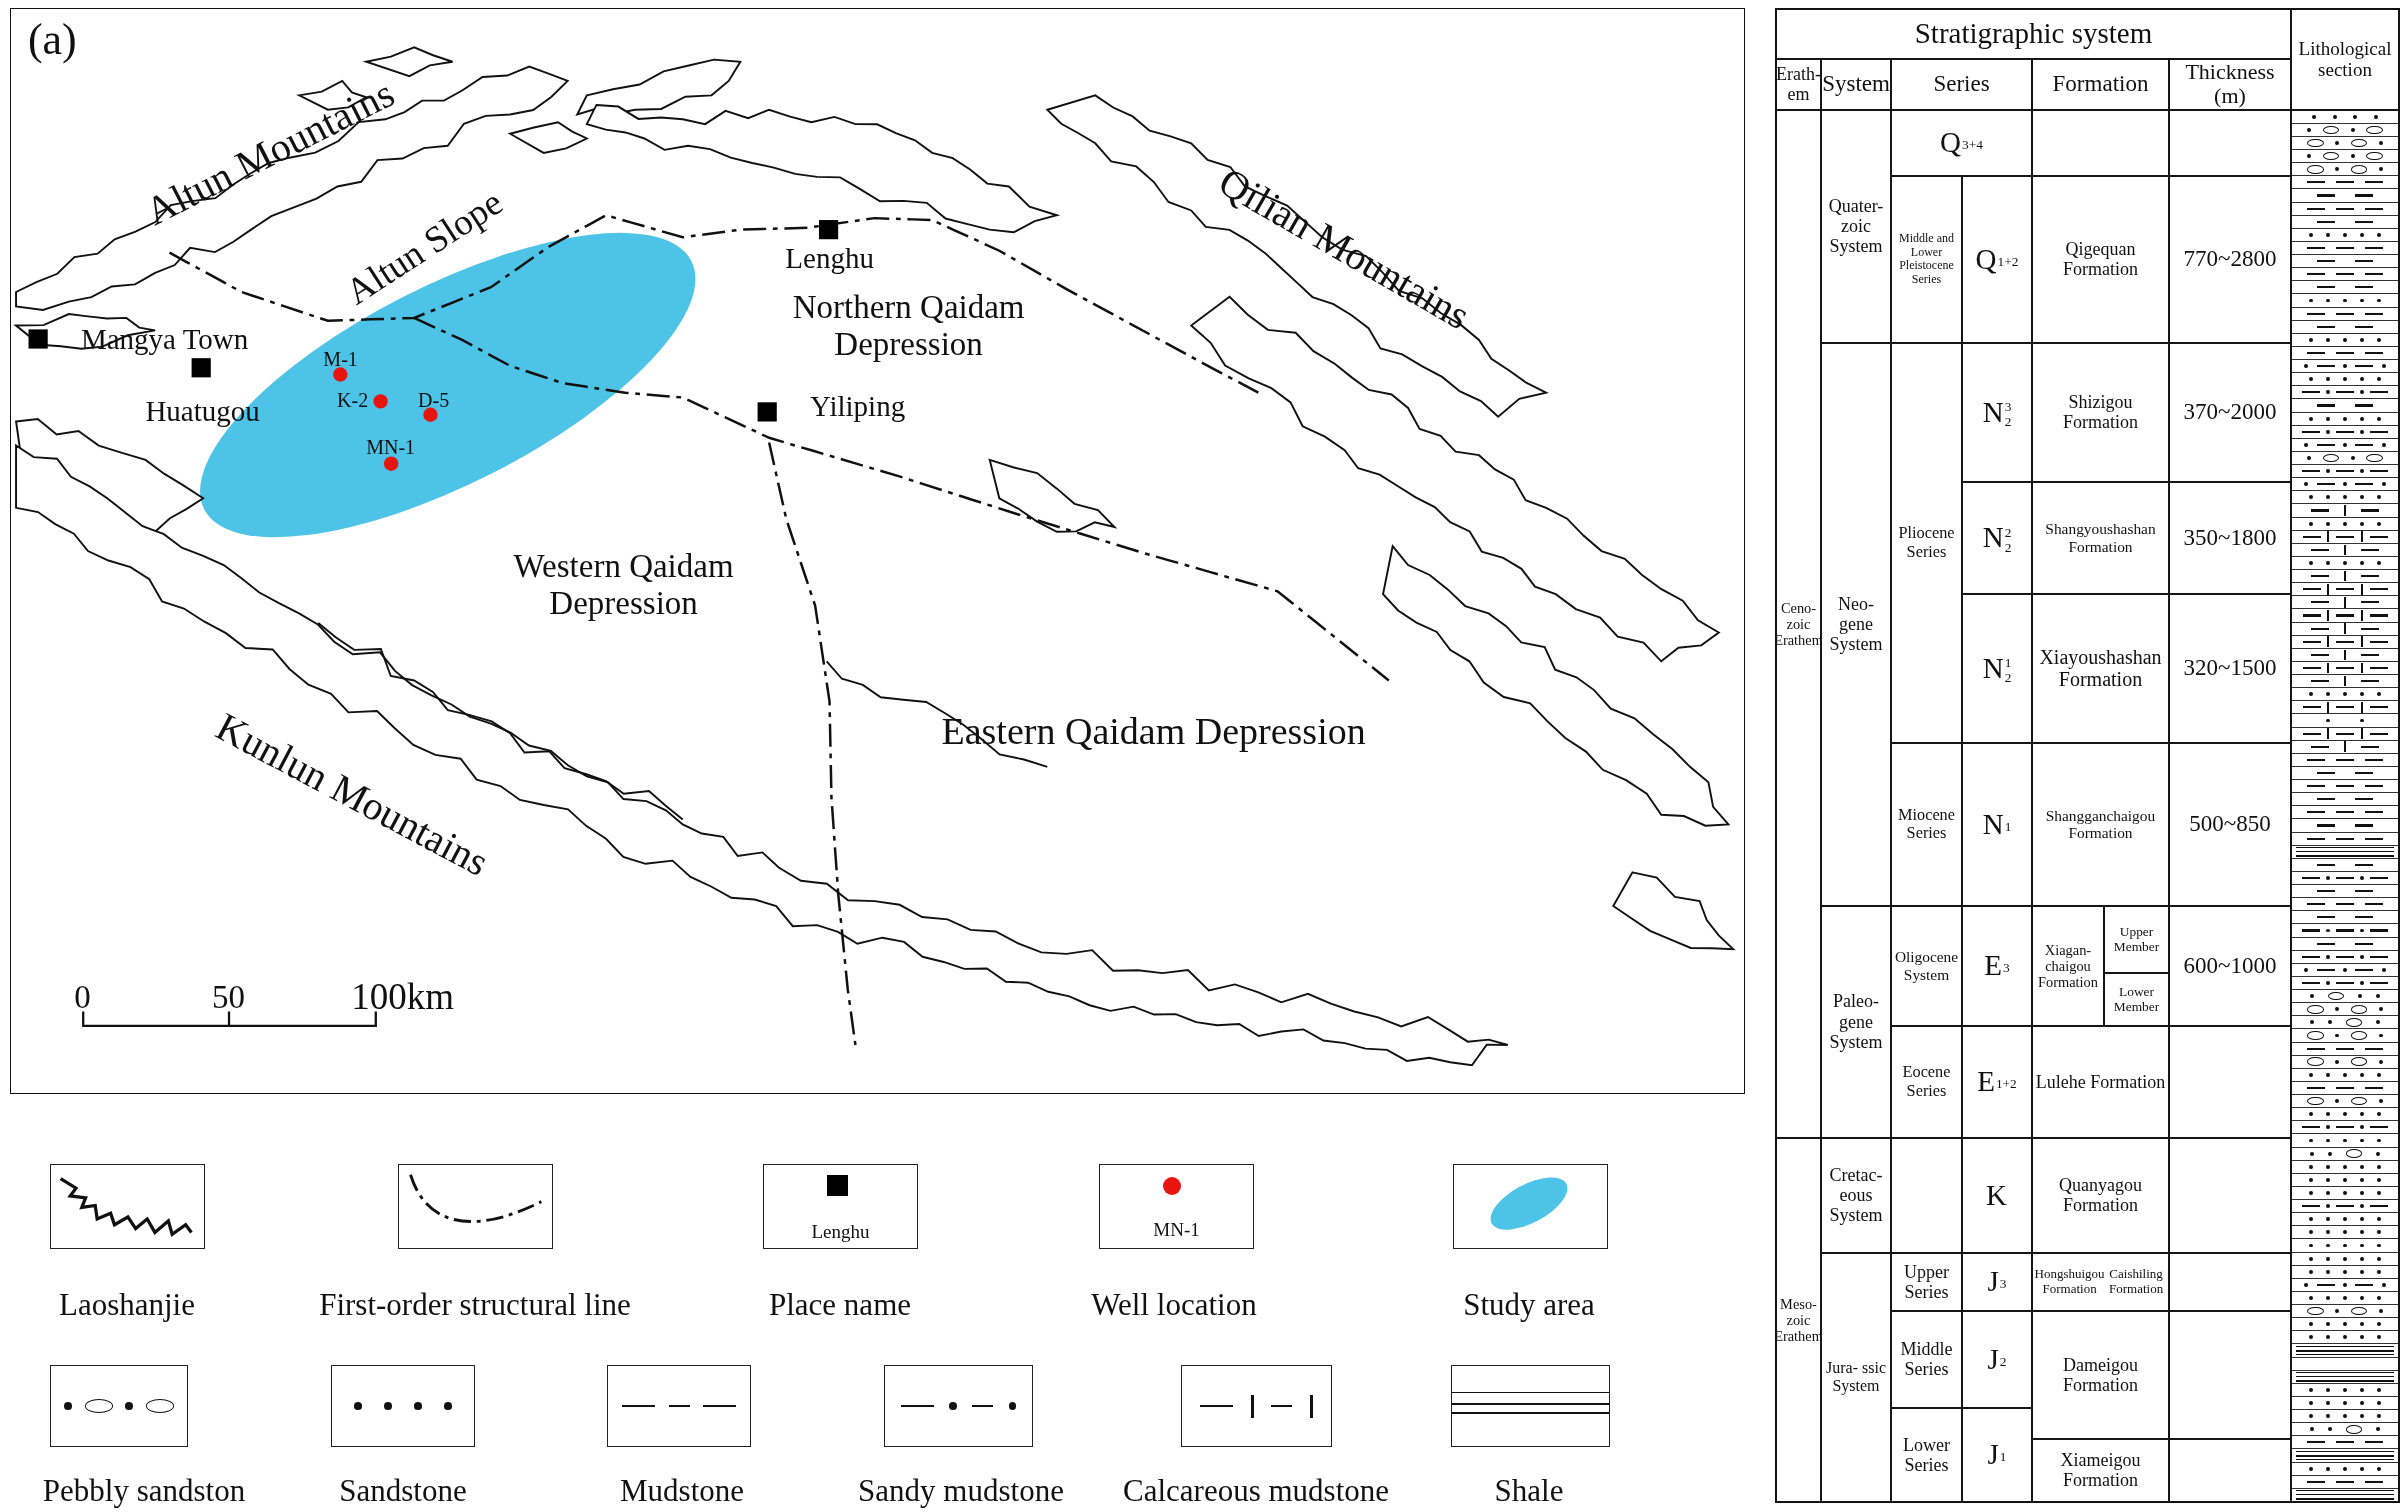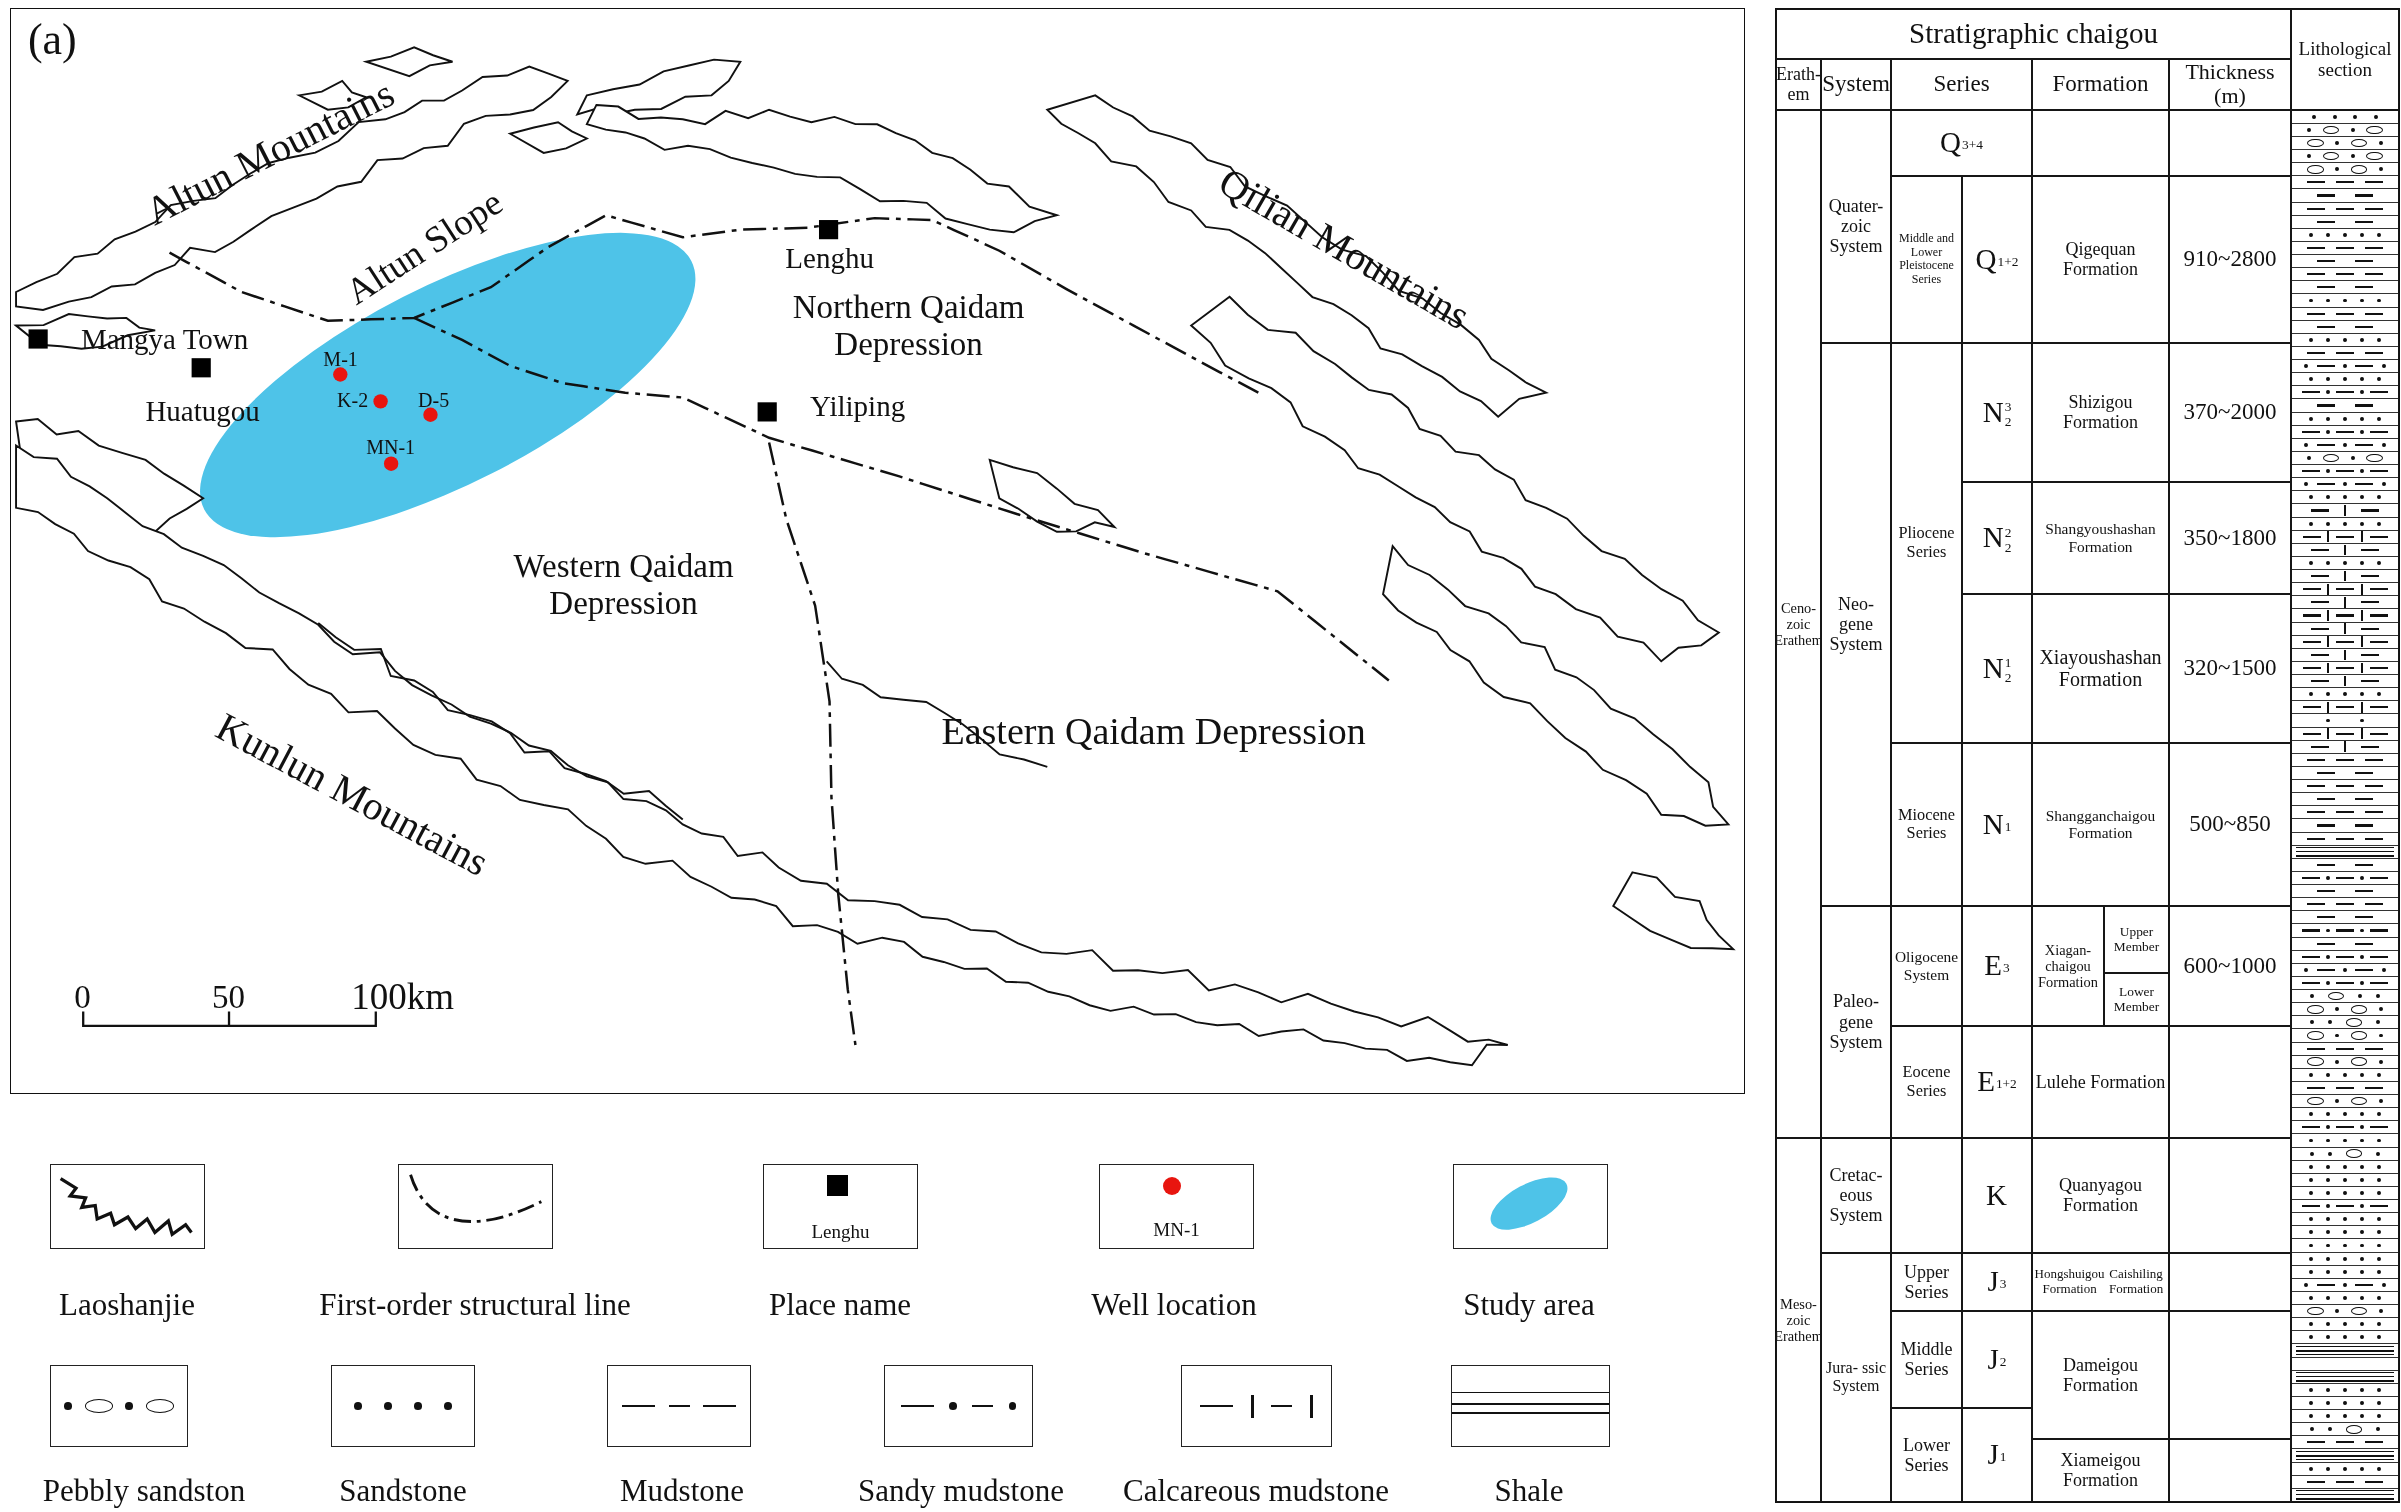--- a/index.html
+++ b/index.html
@@ -191,21 +191,21 @@
       <div style="position:absolute;left:0;top:46%;width:100%;height:1.9px;background:#111"></div>
       <div style="position:absolute;left:0;top:58%;width:100%;height:1.9px;background:#111"></div>
     </div>
     <div class="lg-label" style="left:1529px;top:1491px">Shale</div>
   </div>
 
   <div class="panel-tag" style="left:1782px;top:11.5px">(b)</div>
 
   <div id="strat">
 
-    <div class="tc" style="grid-column:1/8;grid-row:1;font-size:29px">Stratigraphic chaigou</div>
+    <div class="tc" style="grid-column:1/8;grid-row:1;font-size:29px">Stratigraphic system</div>
     <div class="tc" style="grid-column:8;grid-row:1/3;font-size:19px">Lithological section</div>
     <div class="tc" style="grid-column:1;grid-row:2;font-size:18px">Erath- em</div>
     <div class="tc" style="grid-column:2;grid-row:2;font-size:23px">System</div>
     <div class="tc" style="grid-column:3/5;grid-row:2;font-size:23px">Series</div>
     <div class="tc" style="grid-column:5/7;grid-row:2;font-size:23px">Formation</div>
     <div class="tc" style="grid-column:7;grid-row:2;font-size:22px">Thickness (m)</div>
 
     <div class="tc" style="grid-column:1;grid-row:3/12;font-size:14.4px">Ceno- zoic Erathem</div>
     <div class="tc" style="grid-column:1;grid-row:12/17;font-size:14.4px">Meso- zoic Erathem</div>
 
@@ -310,21 +310,21 @@
     <div class="tc" style="grid-column:5/7;grid-row:11;font-size:18px">Lulehe Formation</div>
     <div class="tc" style="grid-column:5/7;grid-row:12;font-size:18px">Quanyagou Formation</div>
     <div class="tc" style="grid-column:5/7;grid-row:13;font-size:13px;flex-direction:row">
         <div>Hongshuigou Formation</div>
         <div>Caishiling Formation</div>
       </div>
     <div class="tc" style="grid-column:5/7;grid-row:14/16;font-size:18px">Dameigou Formation</div>
     <div class="tc" style="grid-column:5/7;grid-row:16;font-size:18px">Xiameigou Formation</div>
 
     <div class="tc" style="grid-column:7;grid-row:3"></div>
-    <div class="tc" style="grid-column:7;grid-row:4;font-size:23px">910~2800</div>
+    <div class="tc" style="grid-column:7;grid-row:4;font-size:23px">770~2800</div>
     <div class="tc" style="grid-column:7;grid-row:5;font-size:23px">370~2000</div>
     <div class="tc" style="grid-column:7;grid-row:6;font-size:23px">350~1800</div>
     <div class="tc" style="grid-column:7;grid-row:7;font-size:23px">320~1500</div>
     <div class="tc" style="grid-column:7;grid-row:8;font-size:23px">500~850</div>
     <div class="tc" style="grid-column:7;grid-row:9/11;font-size:23px">600~1000</div>
     <div class="tc" style="grid-column:7;grid-row:11"></div>
     <div class="tc" style="grid-column:7;grid-row:12"></div>
     <div class="tc" style="grid-column:7;grid-row:13"></div>
     <div class="tc" style="grid-column:7;grid-row:14/16"></div>
     <div class="tc" style="grid-column:7;grid-row:16"></div>

